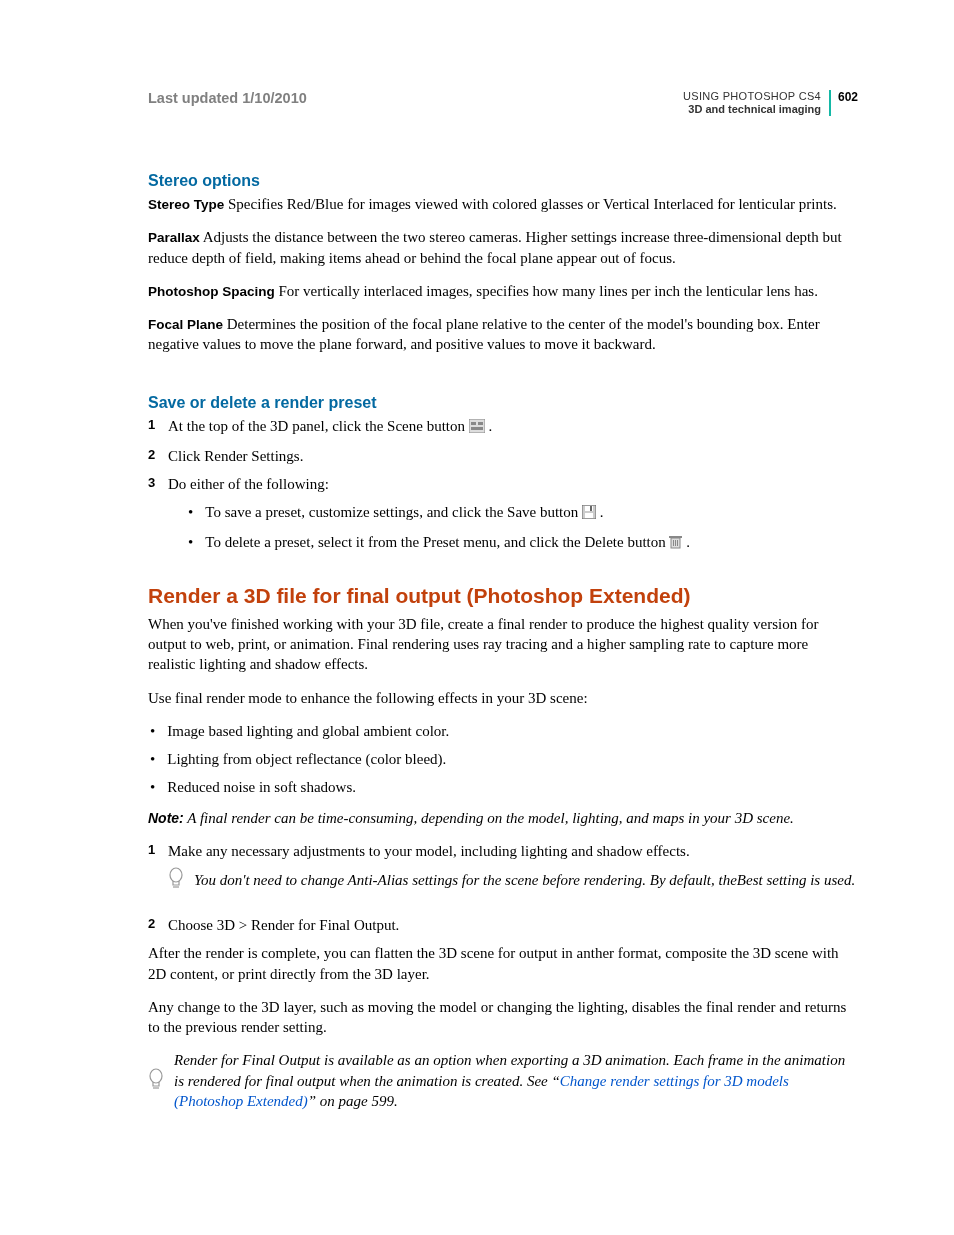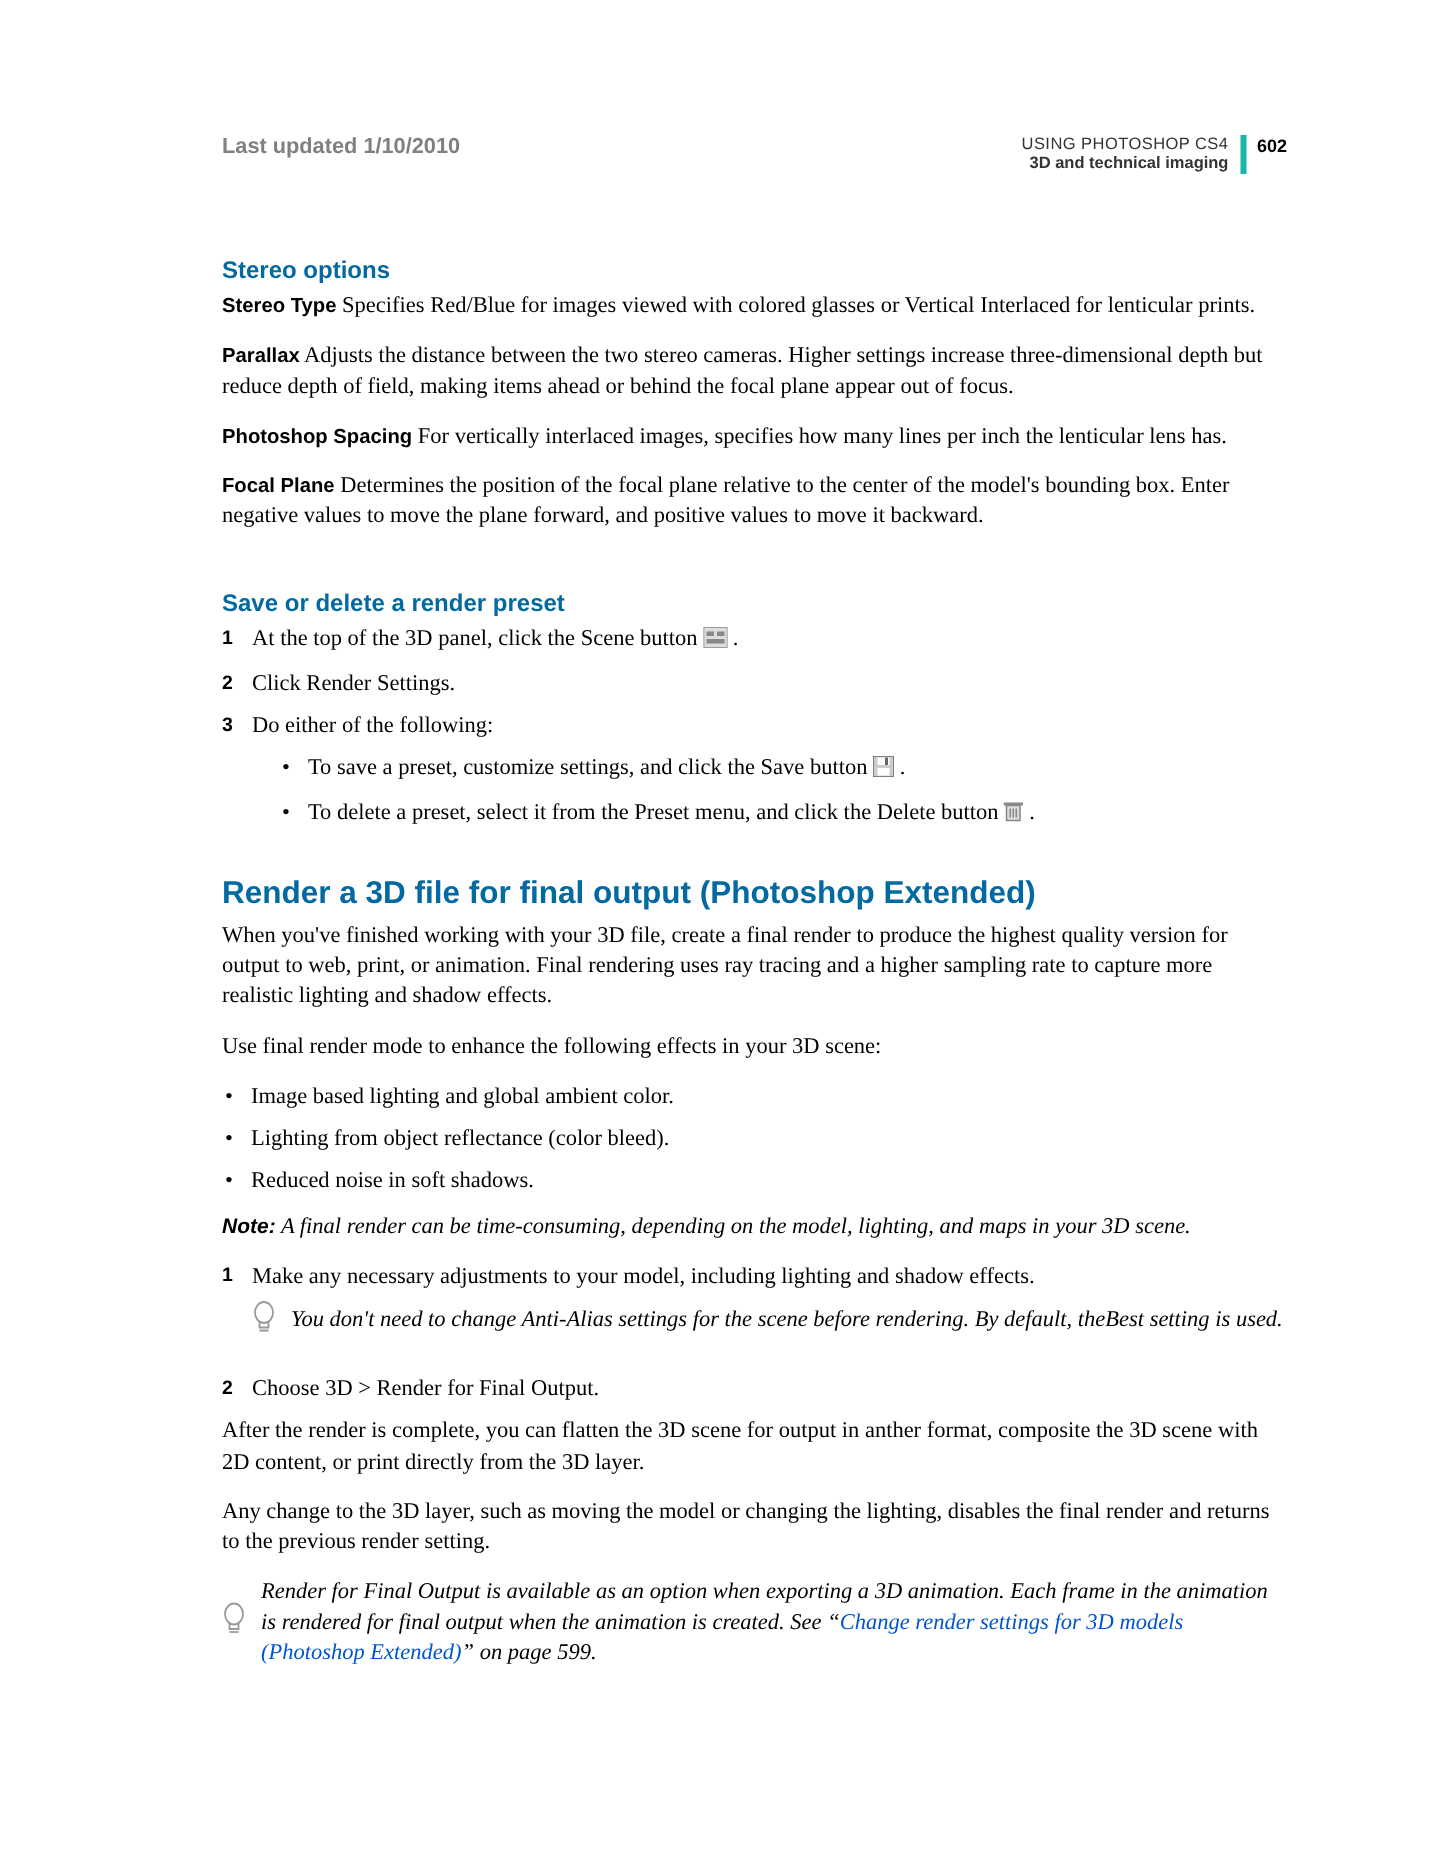--- a/index.html
+++ b/index.html
@@ -45,37 +45,37 @@
     font-family: "Myriad Pro", Arial, sans-serif;
     font-size: 11px;
     font-weight: bold;
     color: #333;
     margin-top: 1px;
   }
   .pagenum {
     font-family: "Myriad Pro", Arial, sans-serif;
     font-size: 12px;
     font-weight: bold;
-    border-left: 4px solid #14b8a6;
+    border-left: 2px solid #14b8a6;
     padding-left: 7px;
     height: 26px;
   }
   h3.sub {
     font-family: "Myriad Pro", Arial, sans-serif;
     font-weight: bold;
     font-size: 16px;
     margin: 0 0 4px 0;
     color: #0369a1;
   }
   h2.main {
     font-family: "Myriad Pro", Arial, sans-serif;
     font-weight: bold;
     font-size: 21px;
     margin: 30px 0 6px 0;
-    color: #0369a1;
+    color: #c2410c;
   }
   p {
     font-size: 15px;
     line-height: 1.35;
     margin: 0 0 13px 0;
   }
   .term {
     font-family: "Myriad Pro", Arial, sans-serif;
     font-weight: bold;
     font-size: 13.5px;

